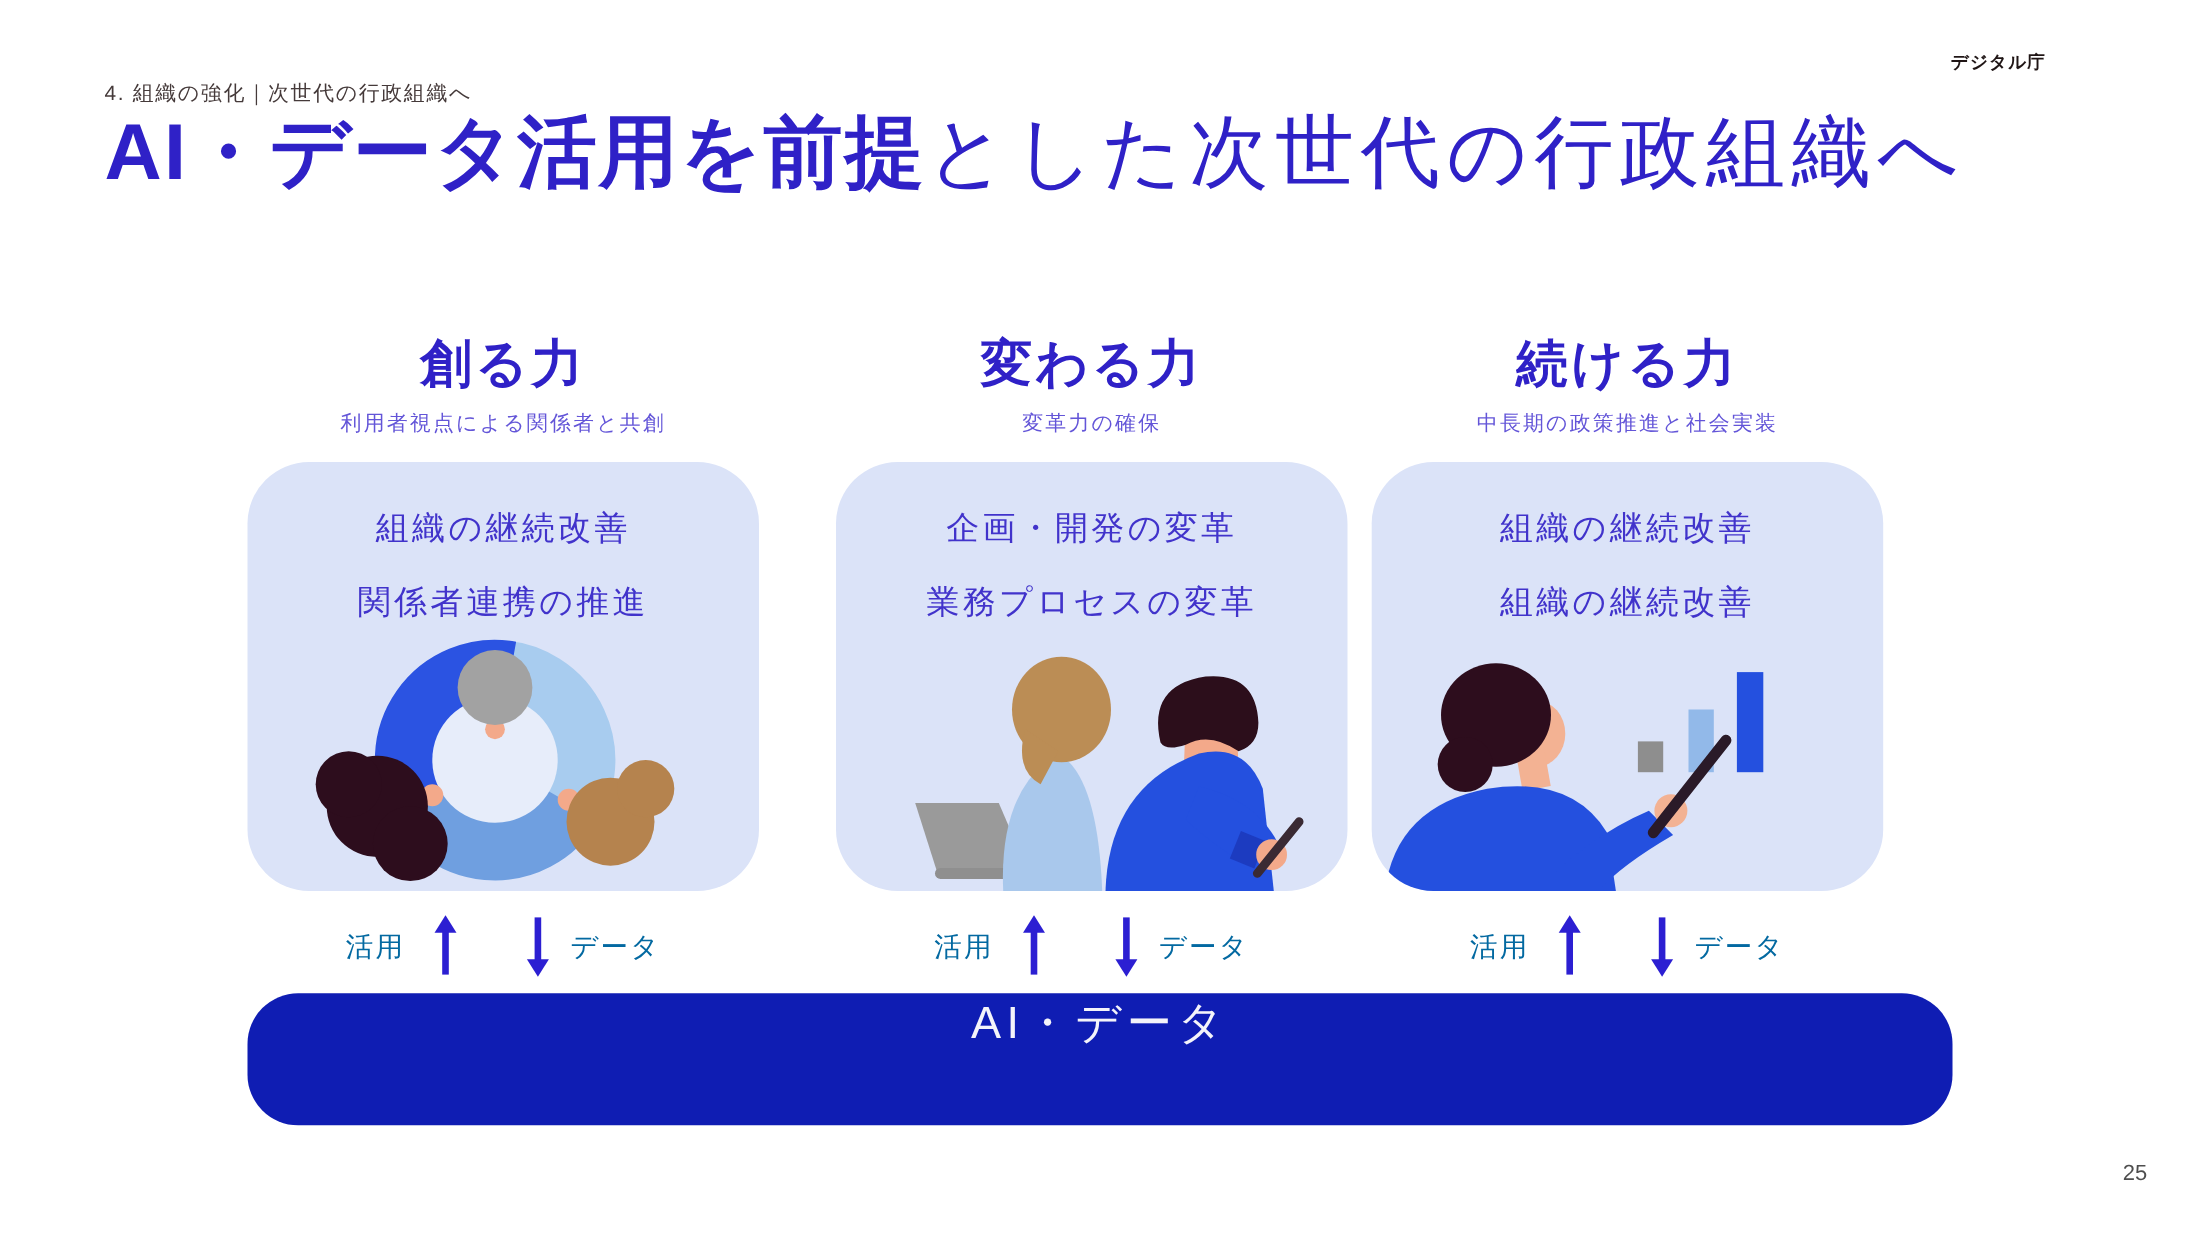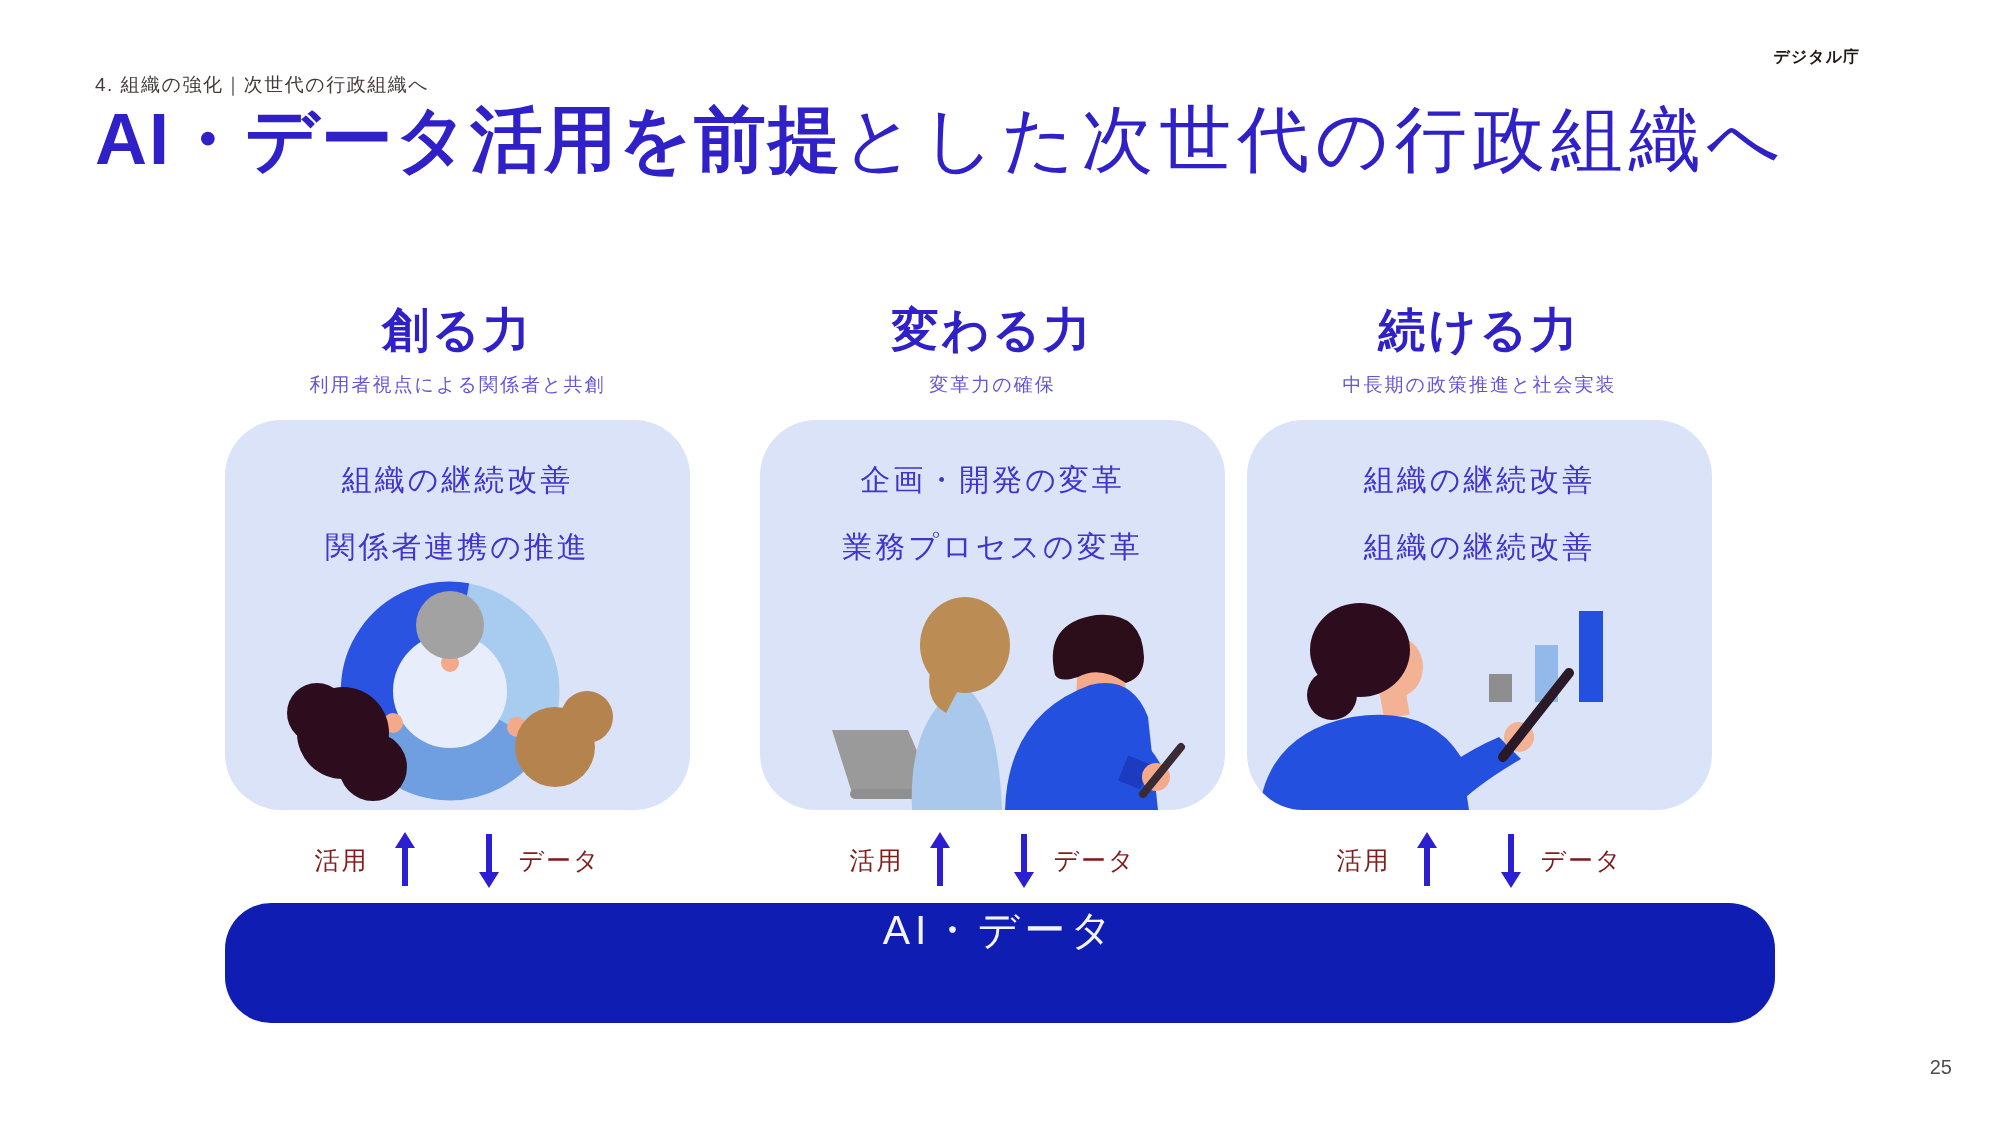--- a/index.html
+++ b/index.html
@@ -37,21 +37,21 @@
   .card-line{
     font-size:30px;color:#4133cb;text-align:center;letter-spacing:3px;font-weight:300;
   }
   .card-line.first{margin-top:40px;}
   .card-line.second{margin-top:26px;}
   .illus{position:absolute;left:0;bottom:0;width:465px;height:245px;display:block;}
 
   .flow{
     margin-top:20px;height:60px;display:flex;align-items:center;justify-content:center;
   }
-  .flow-label{font-size:25px;color:#7f1d1d;letter-spacing:2px;font-weight:300;}
+  .flow-label{font-size:25px;color:#0369a1;letter-spacing:2px;font-weight:300;}
   .arrow{position:relative;width:22px;height:56px;display:inline-block;}
   .arrow::after{
     content:"";position:absolute;left:50%;transform:translateX(-50%);
     width:6px;background:#2c1fd2;
   }
   .arrow::before{
     content:"";position:absolute;left:50%;transform:translateX(-50%);
     border-left:10px solid transparent;border-right:10px solid transparent;
   }
   .arrow.up::after{top:13px;bottom:2px;}

